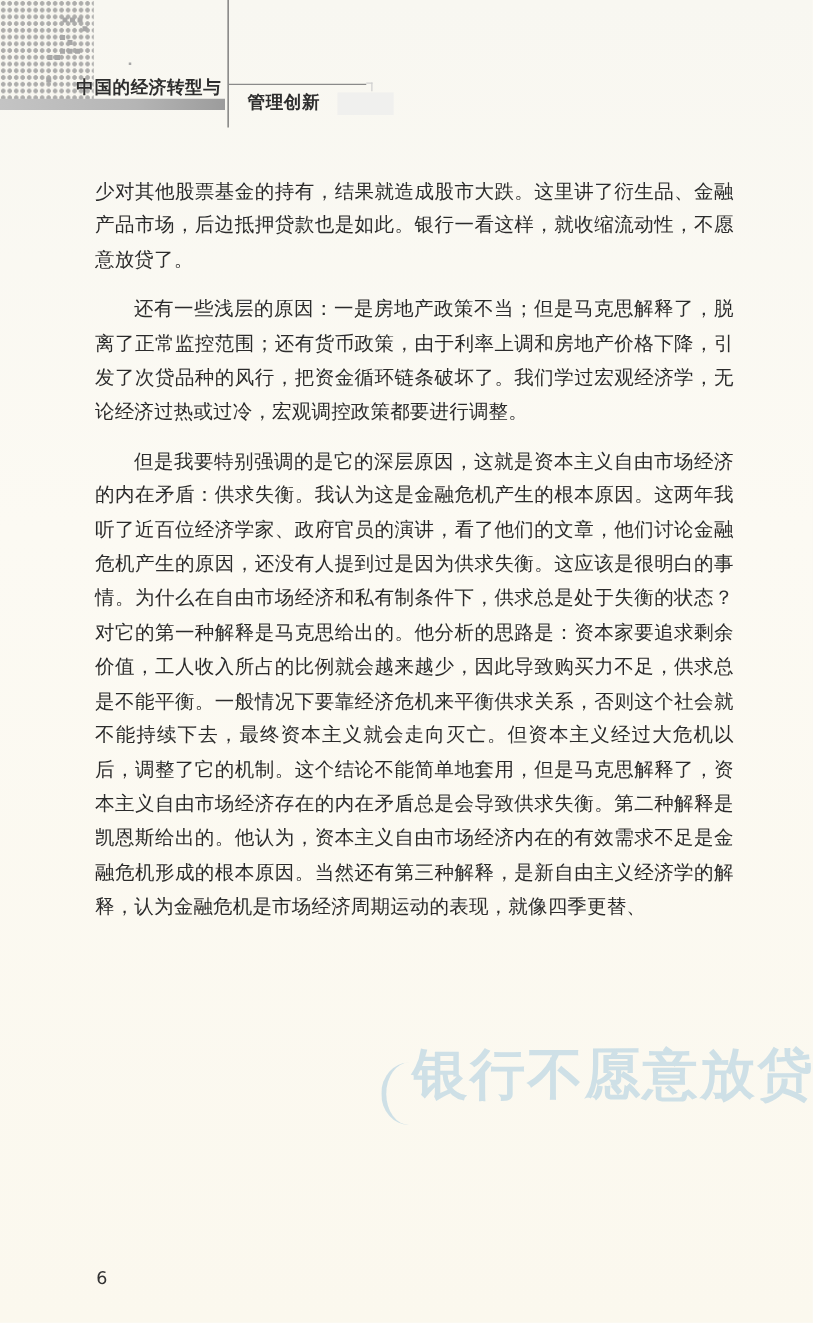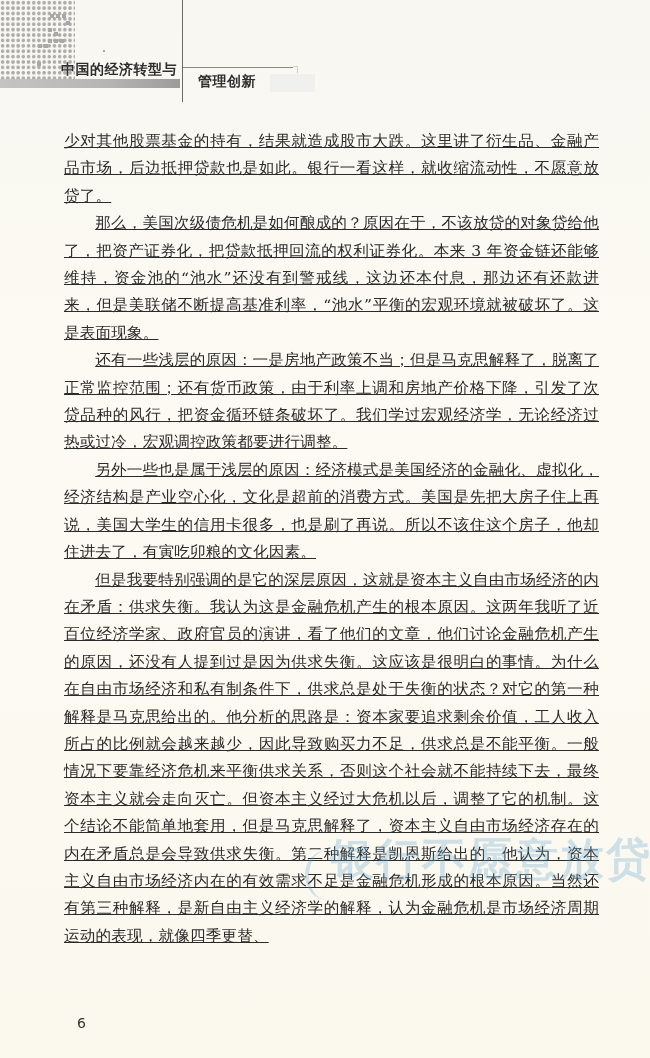--- a/index.html
+++ b/index.html
@@ -100,28 +100,27 @@
     }
 
     
     .content {
       position: absolute;
       left: 64px;
       top: 128px;
       width: 535px;
     }
     .para {
-      margin: 0;
+      margin: 12px;
       font-size: 15.6px;
       line-height: 27.4px;
       text-align: justify;
       text-align-last: left;
       color: #2b2b2b;
       letter-spacing: 0.15px;
-      text-decoration: underline;
     }
     .para.indent {
       text-indent: 2em;
     }
 
     
     .watermark {
       position: absolute;
       left: 330px;
       top: 830px;
@@ -179,23 +178,21 @@
     <div class="header-rule-right"></div>
     <div class="header-rule-faint"></div>
     <div class="header-smudge"></div>
 
     <div class="header-title-left">中国的经济转型与</div>
     <div class="header-title-right">管理创新</div>
   </div>
 
   <div class="content">
     <p class="para">少对其他股票基金的持有，结果就造成股市大跌。这里讲了衍生品、金融产品市场，后边抵押贷款也是如此。银行一看这样，就收缩流动性，不愿意放贷了。</p>
-    <p class="para indent">那么，美国次级债危机是如何酿成的？原因在于，不该放贷的对象贷给他了，把资产证券化，把贷款抵押回流的权利证券化。本来 3 年资金链还能够维持，资金池的“池水”还没有到警戒线，这边还本付息，那边还有还款进来，但是美联储不断提高基准利率，“池水”平衡的宏观环境就被破坏了。这是表面现象。</p>
     <p class="para indent">还有一些浅层的原因：一是房地产政策不当；但是马克思解释了，脱离了正常监控范围；还有货币政策，由于利率上调和房地产价格下降，引发了次贷品种的风行，把资金循环链条破坏了。我们学过宏观经济学，无论经济过热或过冷，宏观调控政策都要进行调整。</p>
-    <p class="para indent">另外一些也是属于浅层的原因：经济模式是美国经济的金融化、虚拟化，经济结构是产业空心化，文化是超前的消费方式。美国是先把大房子住上再说，美国大学生的信用卡很多，也是刷了再说。所以不该住这个房子，他却住进去了，有寅吃卯粮的文化因素。</p>
     <p class="para indent">但是我要特别强调的是它的深层原因，这就是资本主义自由市场经济的内在矛盾：供求失衡。我认为这是金融危机产生的根本原因。这两年我听了近百位经济学家、政府官员的演讲，看了他们的文章，他们讨论金融危机产生的原因，还没有人提到过是因为供求失衡。这应该是很明白的事情。为什么在自由市场经济和私有制条件下，供求总是处于失衡的状态？对它的第一种解释是马克思给出的。他分析的思路是：资本家要追求剩余价值，工人收入所占的比例就会越来越少，因此导致购买力不足，供求总是不能平衡。一般情况下要靠经济危机来平衡供求关系，否则这个社会就不能持续下去，最终资本主义就会走向灭亡。但资本主义经过大危机以后，调整了它的机制。这个结论不能简单地套用，但是马克思解释了，资本主义自由市场经济存在的内在矛盾总是会导致供求失衡。第二种解释是凯恩斯给出的。他认为，资本主义自由市场经济内在的有效需求不足是金融危机形成的根本原因。当然还有第三种解释，是新自由主义经济学的解释，认为金融危机是市场经济周期运动的表现，就像四季更替、</p>
   </div>
 
   <div class="watermark-arc"></div>
   <div class="watermark">银行不愿意放贷</div>
 
   <div class="page-number">6</div>
 </div>
 
 </body></html>

